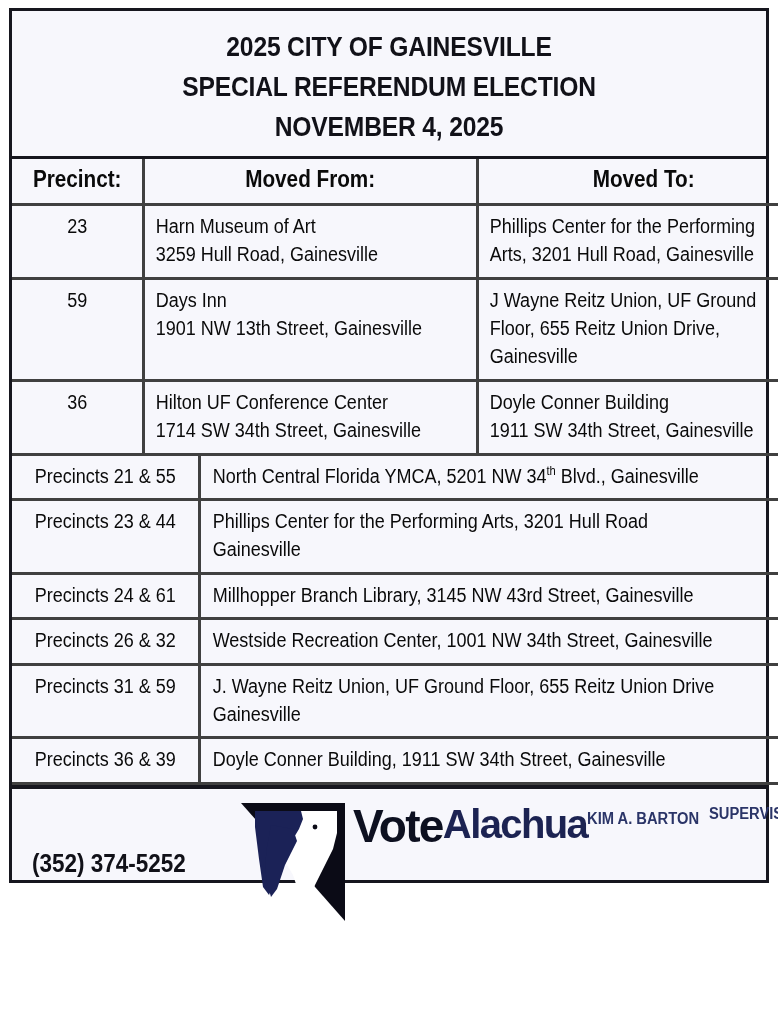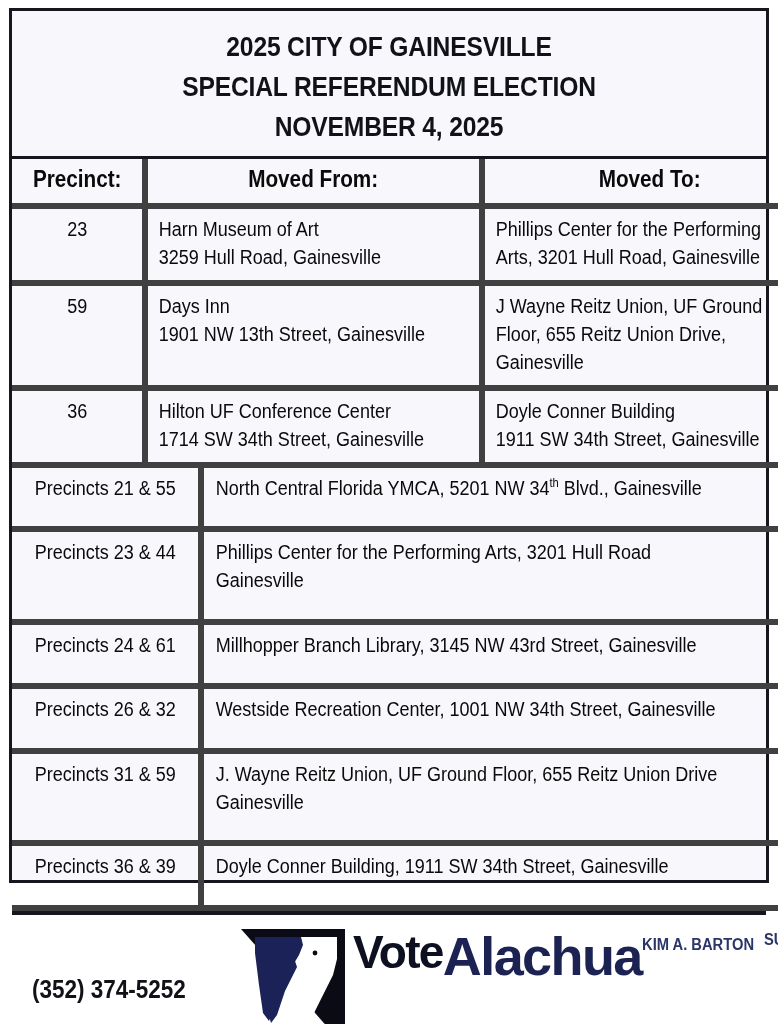--- a/index.html
+++ b/index.html
@@ -52,21 +52,21 @@
     color: #111118;
   }
 
   
   .tbl {
     width: 100%;
     border-collapse: collapse;
     table-layout: fixed;
   }
   .tbl td, .tbl th {
-    border: 6px solid #404040;
+    border: 3px solid #404040;
     padding: 0;
     vertical-align: top;
   }
   .cell {
     font-family: "Liberation Sans Narrow", "Liberation Sans", sans-serif;
     font-size: 20px;
     line-height: 1.42;
     transform: scaleX(0.90);
     transform-origin: left center;
     width: 111.1%;
@@ -118,21 +118,21 @@
     font-weight: bold;
     font-size: 23px;
     line-height: 1.42;
     transform: scaleX(0.90);
     transform-origin: center;
     white-space: nowrap;
     color: #111118;
   }
 
   
-  .combined-row td { padding: 6px 0 24px 0; }
+  .combined-row td { padding: 6px 0 8px 0; }
   .col-cprec { width: 186px; text-align: center; }
   .col-cloc  { width: 580px; }
   .combined-row td.col-cprec { border-left: none; }
   .combined-row td.col-cloc { border-right: none; }
   .col-cprec .cell {
     text-align: center;
     transform: scaleX(0.90);
     transform-origin: center;
     width: 111.1%;
     margin-left: -5.55%;
@@ -179,21 +179,21 @@
     font-family: "Liberation Sans", sans-serif;
     font-weight: bold;
     font-size: 46px;
     line-height: 0.94;
     letter-spacing: -1.6px;
     color: #0d1020;
   }
   .wm-alachua {
     font-family: "Liberation Sans", sans-serif;
     font-weight: bold;
-    font-size: 54px;
+    font-size: 40px;
     line-height: 0.96;
     letter-spacing: -1.6px;
     color: #1c2352;
   }
   .wm-sub1, .wm-sub2 {
     font-family: "Liberation Sans Narrow", "Liberation Sans", sans-serif;
     font-weight: bold;
     font-size: 16px;
     line-height: 1.12;
     color: #2b3568;

